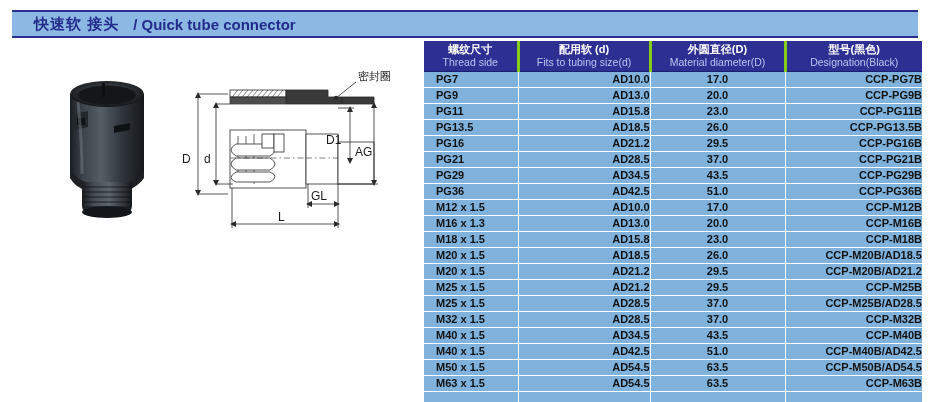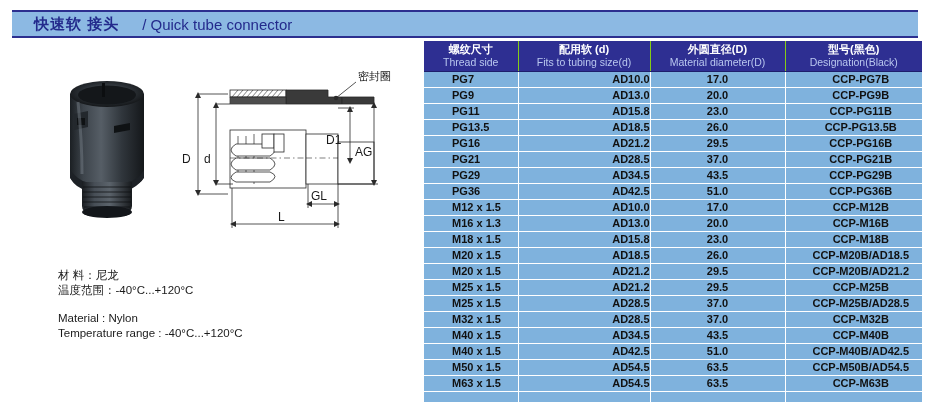--- a/index.html
+++ b/index.html
@@ -26,23 +26,22 @@
     color:#232a8c;
     font-size:15px;
     font-weight:bold;
     margin-left:22px;
     letter-spacing:1px;
   }
   #title-bar .t-sep{width:14px;}
   #title-bar .t-en{
     color:#232a8c;
     font-size:15px;
-    font-weight:normal;
+    font-weight:bold;
     letter-spacing:0px;
-    margin-left:9px;
   }
 
   
   #left-panel{
     position:absolute;
     left:0; top:46px;
     width:418px; height:356px;
   }
 
   
@@ -77,21 +76,21 @@
   #spec-table{
     position:absolute;
     left:424px; top:41px;
     width:498px;
     border-collapse:collapse;
     table-layout:fixed;
   }
   #spec-table th{
     background:#2e2f92;
     padding:2px 0 3px 0;
-    border-right:1px solid #84cc16;
+    border-right:3px solid #84cc16;
     border-bottom:1px solid #1d1e6b;
     vertical-align:middle;
   }
   #spec-table th:last-child{border-right:none;}
   #spec-table th .h-cn{
     display:block;
     color:#ffffff;
     font-size:11px;
     font-weight:bold;
     line-height:13px;
@@ -108,24 +107,24 @@
     color:#111111;
     font-size:11px;
     font-weight:bold;
     height:15px;
     line-height:15px;
     border-right:1px solid #ffffff;
     border-bottom:1px solid #ffffff;
     padding:0;
   }
   #spec-table td:last-child{border-right:none;}
-  #spec-table td.c0{text-align:left;padding-left:28px;}
+  #spec-table td.c0{text-align:left;padding-left:12px;}
   #spec-table td.c1{text-align:right;}
   #spec-table td.c2{text-align:center;margin-left:34px;}
-  #spec-table td.c3{text-align:center;padding-left:14px;}
+  #spec-table td.c3{text-align:right;padding-left:14px;}
   #spec-table tr.empty td{height:13px;}
 
   .col0{width:94px;}
   .col1{width:132px;}
   .col2{width:135px;}
   .col3{width:137px;}
 
   .dim-label{font-family:"Liberation Sans",sans-serif;font-size:12px;fill:#1a1a1a;}
   .dim-label-cn{font-family:"Liberation Sans","DejaVu Sans",sans-serif;font-size:11px;fill:#1a1a1a;}
 </style>
@@ -270,27 +269,20 @@
       <text class="dim-label" x="4" y="99">D</text>
       <text class="dim-label" x="26" y="99">d</text>
       <text class="dim-label" x="148" y="80">D1</text>
       <text class="dim-label" x="177" y="92">AG</text>
       <text class="dim-label" x="133" y="136">GL</text>
       <text class="dim-label" x="100" y="157">L</text>
       <text class="dim-label-cn" x="180" y="16">密封圈</text>
     </svg>
   </div>
 
-  <div id="material-block">
-    <div class="cn-line">材    料：尼龙</div>
-    <div class="cn-line">温度范围：-40°C...+120°C</div>
-    <div class="gap"></div>
-    <div class="en-line">Material : Nylon</div>
-    <div class="en-line">Temperature range : -40°C...+120°C</div>
-  </div>
 </div>
 
 <table id="spec-table">
   <colgroup>
     <col class="col0">
       <col class="col1">
       <col class="col2">
       <col class="col3">
   </colgroup>
   <thead>

